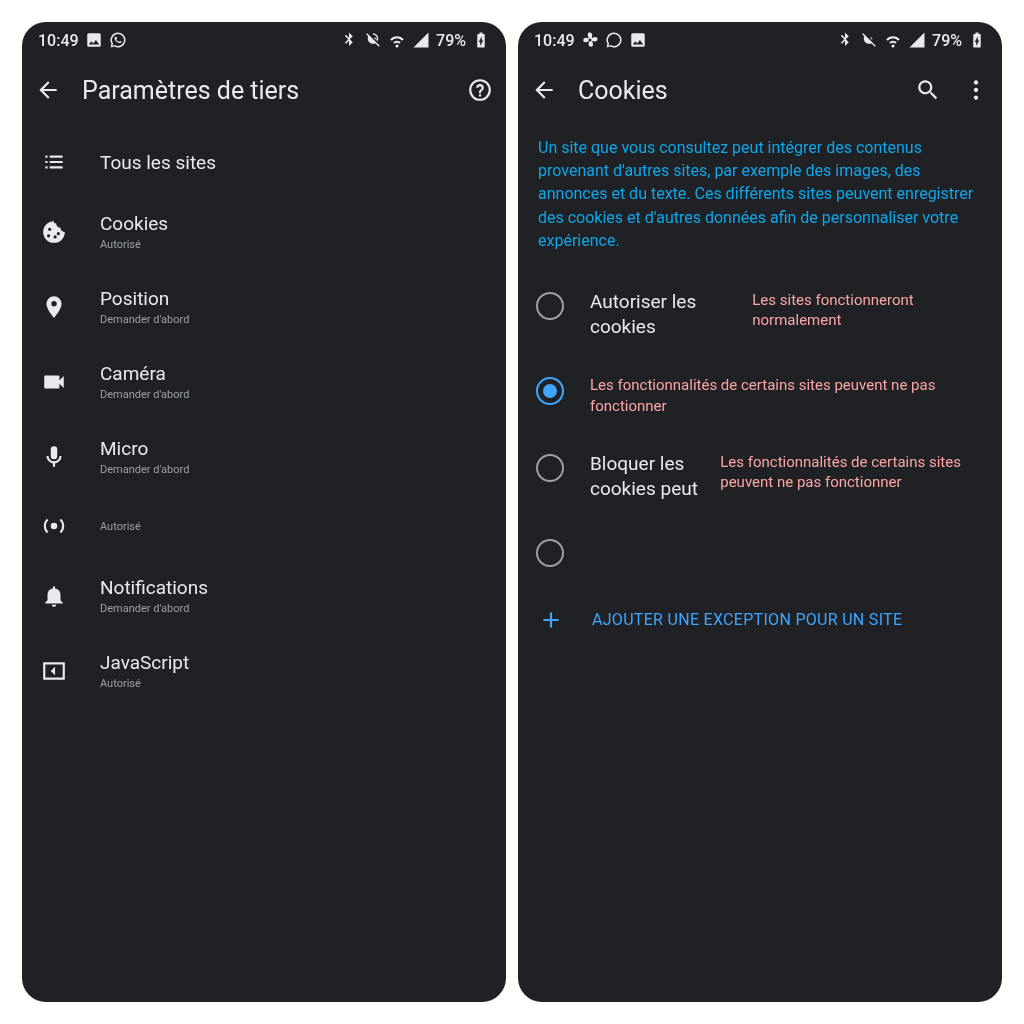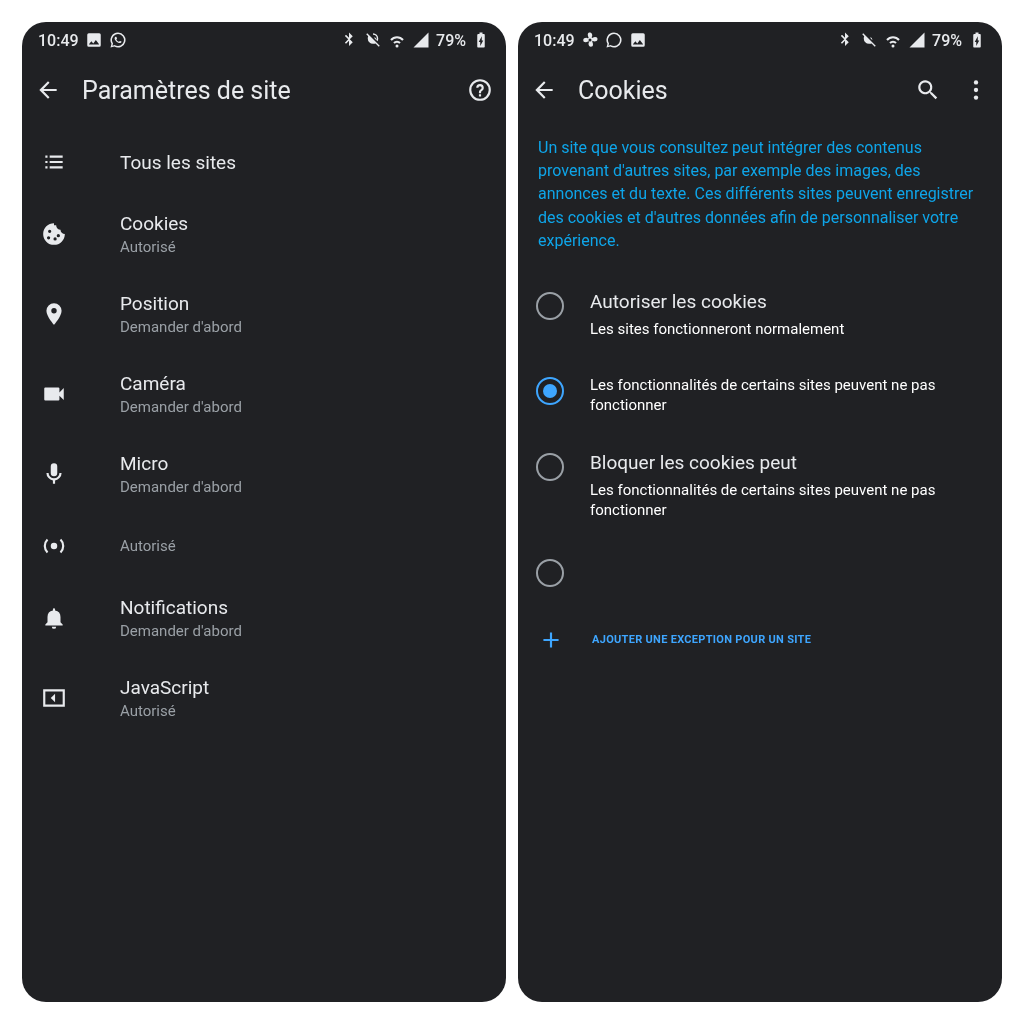--- a/index.html
+++ b/index.html
@@ -50,23 +50,23 @@
   .appbar .aicon svg { width:26px; height:26px; fill:#e8eaed; }
   .list { padding: 8px 0; }
   .row {
     display: flex;
     align-items: center;
     padding: 18px 18px 18px 18px;
     gap: 32px;
   }
   .row .ricon { width:28px; height:28px; display:flex; align-items:center; justify-content:center; flex:0 0 28px;}
   .row .ricon svg { width:26px; height:26px; fill:#e8eaed; }
-  .row .texts { display:flex; flex-direction:column; gap:3px;margin-left:20px; }
+  .row .texts { display:flex; flex-direction:column; gap:3px; }
   .row .label { font-size: 19px; color:#e8eaed; }
-  .row .sub { font-size: 15px; color:#9aa0a6; }
+  .row .sub { font-size: 11px; color:#9aa0a6; }
   .desc {
     padding: 14px 20px 20px 20px;
     font-size: 16px;
     line-height: 1.45;
     color: #0ea5e9;
   }
   .radio-row {
     display:flex;
     align-items: flex-start;
     gap: 26px;
@@ -84,31 +84,31 @@
   }
   .radio.selected::after {
     content:"";
     position:absolute;
     top:50%; left:50%;
     width:14px; height:14px;
     background:#3ea6ff;
     border-radius:50%;
     transform:translate(-50%,-50%);
   }
-  .radio-texts { display:flex; flex-direction:column; gap:4px; }
+  .radio-texts { display:flex; flex-direction:row; gap:4px; }
   .radio-label { font-size:19px; color:#e8eaed; line-height:1.3; }
-  .radio-sub { font-size:15px; color:#ffffff; line-height:1.35; }
+  .radio-sub { font-size:15px; color:#fca5a5; line-height:1.35; }
   .add-row {
     display:flex; align-items:center; gap:28px;
     padding: 22px 22px 18px 20px;
     color:#3ea6ff;
   }
   .add-row .plus { width:26px; height:26px; flex:0 0 26px; }
   .add-row .plus svg { width:100%; height:100%; fill:#3ea6ff; }
-  .add-label { font-size:11px; font-weight:700; letter-spacing:0.3px; line-height:1.4; }
+  .add-label { font-size:16px; font-weight:400; letter-spacing:0.3px; line-height:1.4; }
 </style>
 </head>
 <body>
 
 <div class="phone">
   <div class="statusbar">
     <div class="left">
       <span>10:49</span>
       <span class="ico">
           <svg viewBox="0 0 24 24">
@@ -150,21 +150,21 @@
         </span>
     </div>
   </div>
 
   <div class="appbar">
     <div class="aicon">
         <svg viewBox="0 0 24 24">
           <path d="M20 11H7.8l5.6-5.6L12 4l-8 8 8 8 1.4-1.4L7.8 13H20z"></path>
         </svg>
       </div>
-    <div class="title">Paramètres de site</div>
+    <div class="title">Paramètres de tiers</div>
     <div class="aicon">
         <svg viewBox="0 0 24 24">
           <path d="M12 2a10 10 0 1 0 0 20 10 10 0 0 0 0-20zm0 18a8 8 0 1 1 0-16 8 8 0 0 1 0 16zm1-5h-2v-1c0-1.3.8-2 1.5-2.5.6-.4 1-.7 1-1.5a1.5 1.5 0 0 0-3 0H8.5a3.5 3.5 0 0 1 7 0c0 1.8-1.1 2.5-1.8 3-.5.3-.7.5-.7 1v1zm0 3h-2v-2h2v2z"></path>
         </svg>
       </div>
   </div>
 
   <div class="list">
     <div class="row">
       <span class="ricon">

